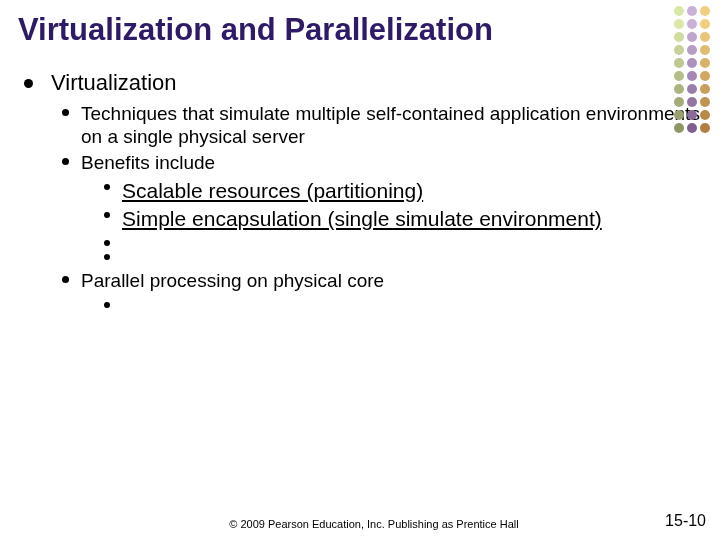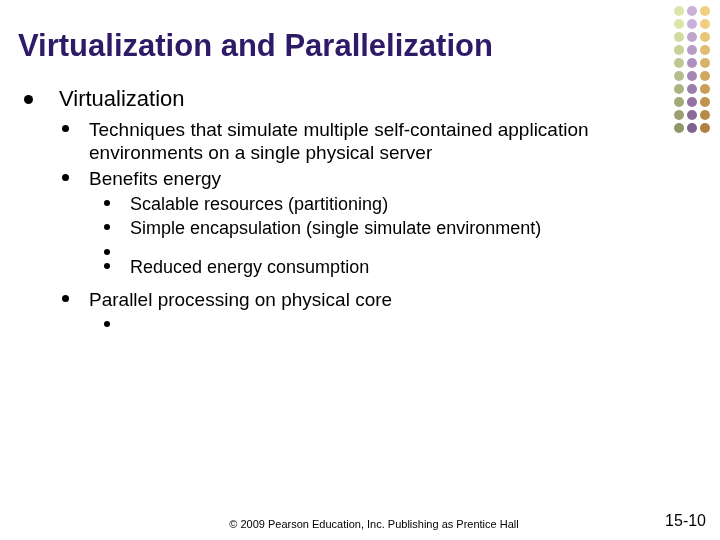--- a/index.html
+++ b/index.html
@@ -22,49 +22,48 @@
     display: flex;
     flex-direction: column;
     gap: 3px;
   }
   .dot {
     width: 10px;
     height: 10px;
     border-radius: 50%;
   }
   .slide {
-    padding: 28px 18px 0 18px;
+    padding: 12px 18px 0 18px;
   }
   .title {
     font-size: 31px;
     font-weight: bold;
     color: #2e1a66;
     line-height: 1.15;
     margin-bottom: 22px;
   }
   .bullet {
     display: flex;
     align-items: flex-start;
-    gap: 8px;
   }
   .disc {
     width: 8px;
     height: 8px;
     border-radius: 50%;
     background: #000;
     flex: 0 0 auto;
     margin-right: 14px;
     margin-top: 8px;
   }
   .disc.s1 { width: 9px; height: 9px; margin-top: 9px; margin-right: 18px; }
   .disc.s2 { width: 7px; height: 7px; margin-top: 7px; margin-right: 12px; }
   .disc.s3 { width: 6px; height: 6px; margin-top: 7px; margin-right: 12px; }
   .lvl1 { font-size: 22px; margin-left: 6px; margin-bottom: 6px; }
   .lvl2 { font-size: 19px; margin-left: 44px; margin-bottom: 2px; line-height: 1.25; }
-  .lvl3 { font-size: 18px; margin-left: 86px; margin-bottom: 1px; line-height: 1.3; }
+  .lvl3 { font-size: 21px; margin-left: 86px; margin-bottom: 1px; line-height: 1.3; text-decoration: underline; }
   .spacer { height: 8px; }
   .footer {
     position: absolute;
     bottom: 10px;
     left: 0;
     width: 100%;
     text-align: center;
     font-size: 11px;
     color: #000;
     padding-left: 28px;
@@ -125,36 +124,35 @@
   <div class="bullet lvl1">
     <span class="disc s1"></span>
       <span>Virtualization</span>
   </div>
   <div class="bullet lvl2">
     <span class="disc s2"></span>
       <span>Techniques that simulate multiple self-contained application environments on a single physical server</span>
   </div>
   <div class="bullet lvl2">
     <span class="disc s2"></span>
-      <span>Benefits energy</span>
+      <span>Benefits include</span>
   </div>
   <div class="bullet lvl3">
     <span class="disc s3"></span>
       <span>Scalable resources (partitioning)</span>
   </div>
   <div class="bullet lvl3">
     <span class="disc s3"></span>
       <span>Simple encapsulation (single simulate environment)</span>
   </div>
   <div class="bullet lvl3">
     <span class="disc s3"></span>
   </div>
   <div class="bullet lvl3">
     <span class="disc s3"></span>
-      <span>Reduced energy consumption</span>
   </div>
 
   <div class="spacer"></div>
 
   <div class="bullet lvl2">
     <span class="disc s2"></span>
       <span>Parallel processing on physical core</span>
   </div>
   <div class="bullet lvl3">
     <span class="disc s3"></span>

